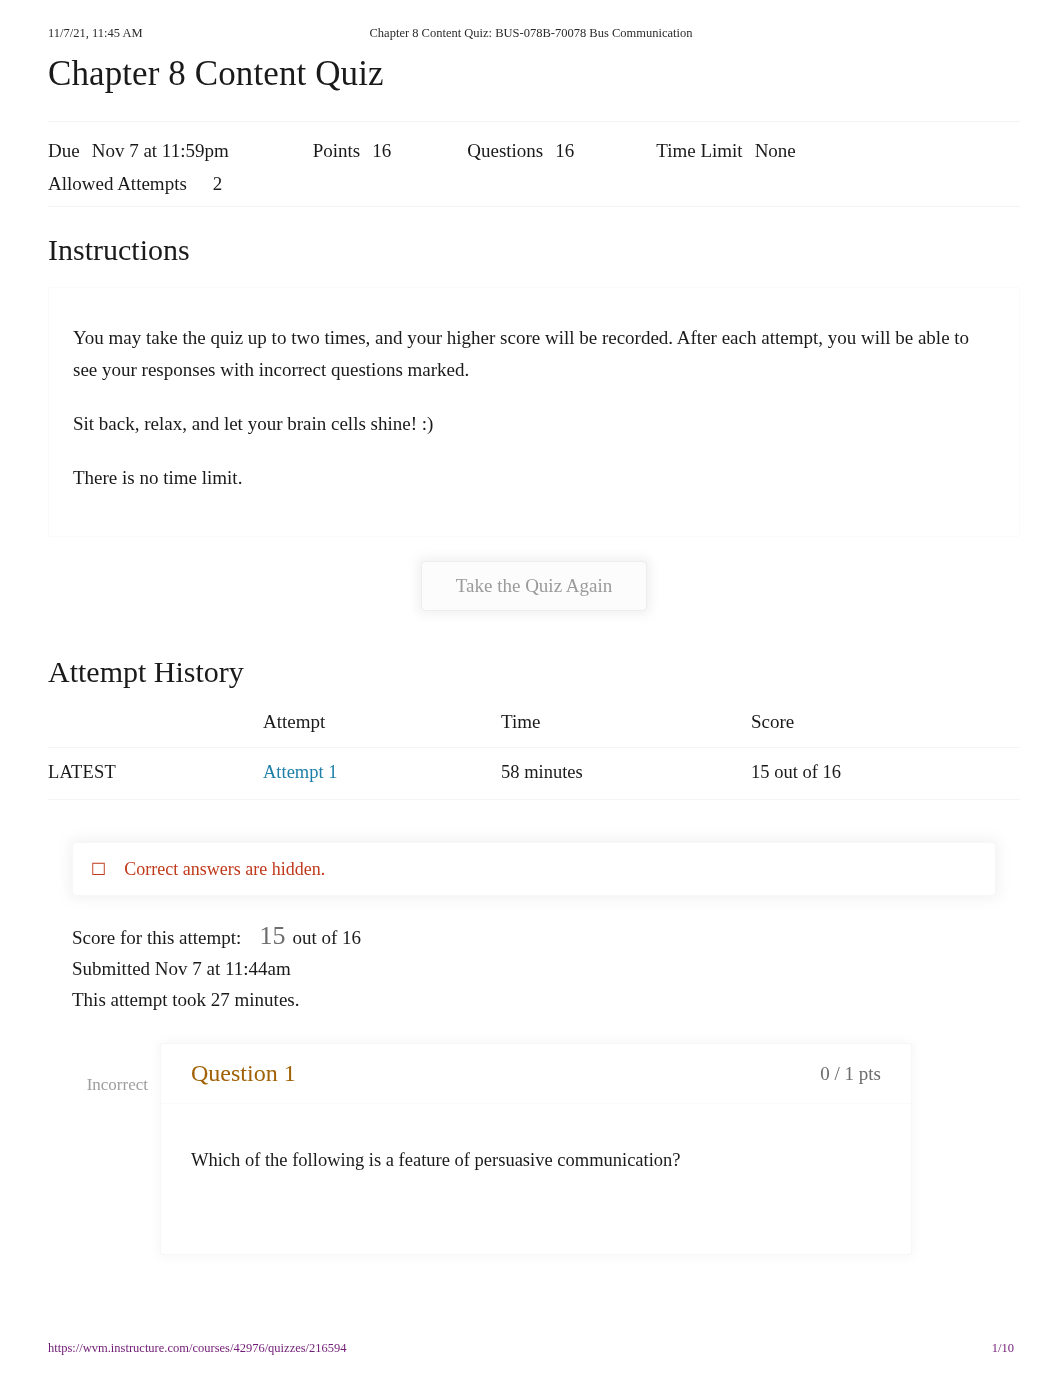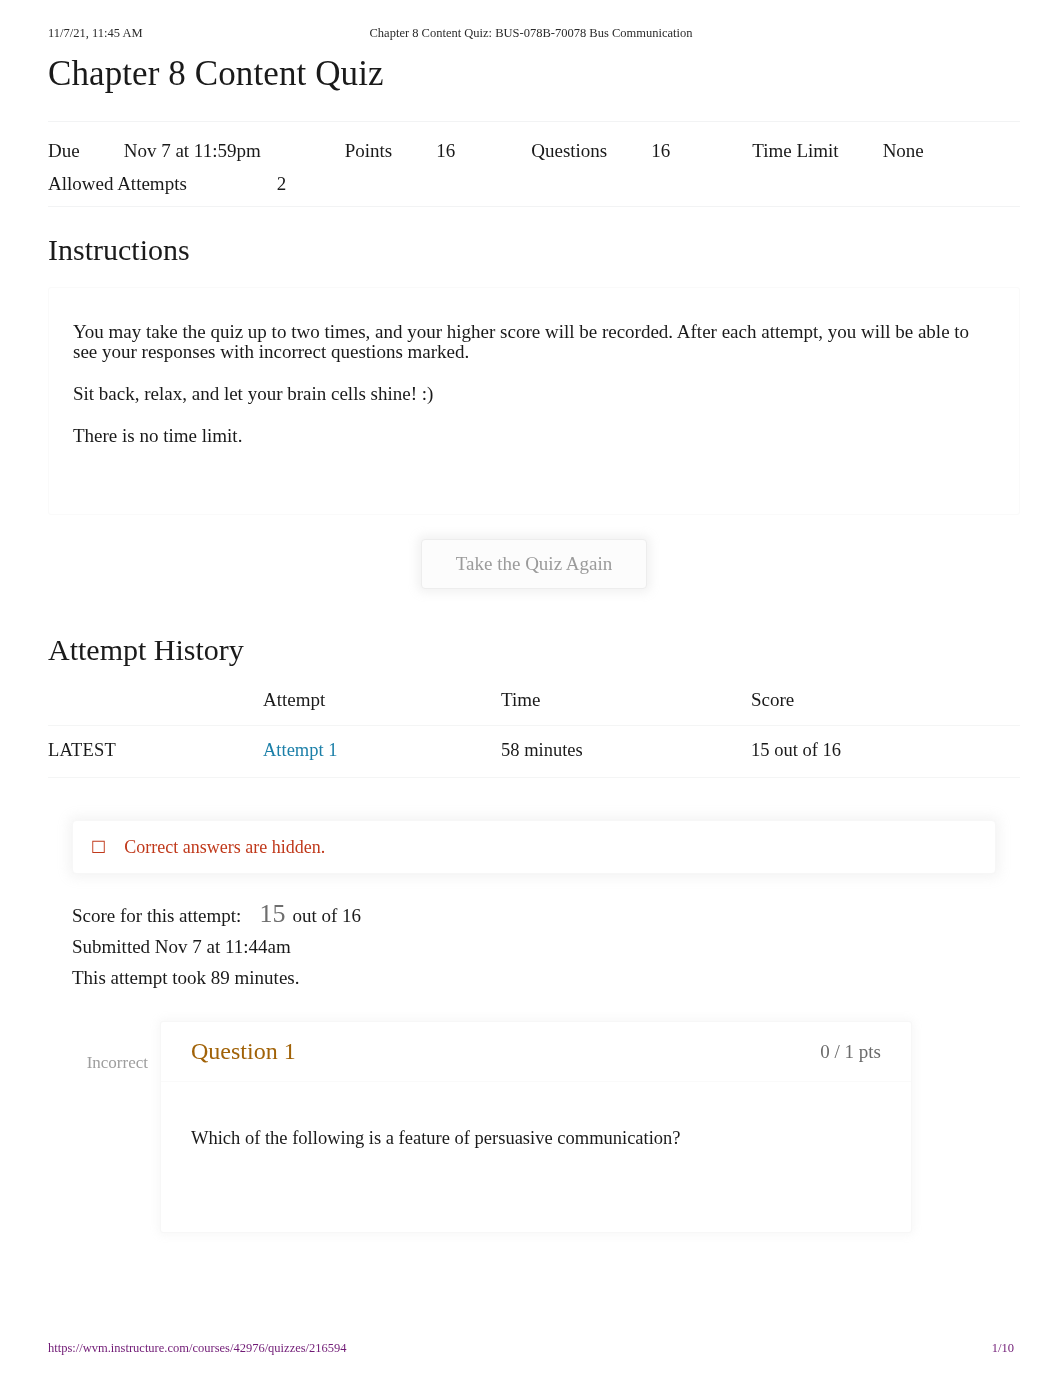--- a/index.html
+++ b/index.html
@@ -74,21 +74,21 @@
     padding: 12px 0 6px 0;
     font-size: 19px;
     line-height: 33px;
     color: #1a1a1a;
   }
   .meta-row {
     display: flex;
     align-items: baseline;
     white-space: nowrap;
   }
-  .meta-pair { display: inline-flex; align-items: baseline; gap: 32px; }
+  .meta-pair { display: inline-flex; align-items: baseline; }
   .meta-label { padding-right: 12px; }
   .meta-value { }
   .meta-gap-a { width: 84px; display: inline-block; }
   .meta-gap-b { width: 76px; display: inline-block; }
   .meta-gap-c { width: 82px; display: inline-block; }
   .meta-indent { width: 14px; display: inline-block; }
 
   h2.section-title {
     font-size: 30px;
     font-weight: normal;
@@ -103,21 +103,21 @@
     border: 1px solid #fafafa;
     border-radius: 3px;
     background: #ffffff;
     padding: 34px 24px 42px 24px;
     min-height: 228px;
     box-sizing: border-box;
   }
   .instructions-wrap p {
     margin: 0 0 22px 0;
     font-size: 19px;
-    line-height: 20px;
+    line-height: 32px;
     color: #1a1a1a;
   }
   .instructions-wrap p:last-child { margin-bottom: 0; }
 
   
   .btn-row {
     margin-top: 24px;
     display: flex;
     justify-content: center;
   }
@@ -374,21 +374,21 @@
     <span class="alert-text">Correct answers are hidden.</span>
   </div>
 
   <div class="attempt-summary">
     <div class="score-line">
       <span class="score-label">Score for this attempt:</span>
       <span class="score-big">15</span>
       <span class="score-suffix">out of 16</span>
     </div>
     <div>Submitted Nov 7 at 11:44am</div>
-    <div>This attempt took 89 minutes.</div>
+    <div>This attempt took 27 minutes.</div>
   </div>
 
   <div class="question-area">
     <div class="q-status">Incorrect</div>
     <div class="q-card">
       <div class="q-card-header">
         <span class="q-name">Question 1</span>
         <span class="q-pts">0 / 1 pts</span>
       </div>
       <div class="q-body">

